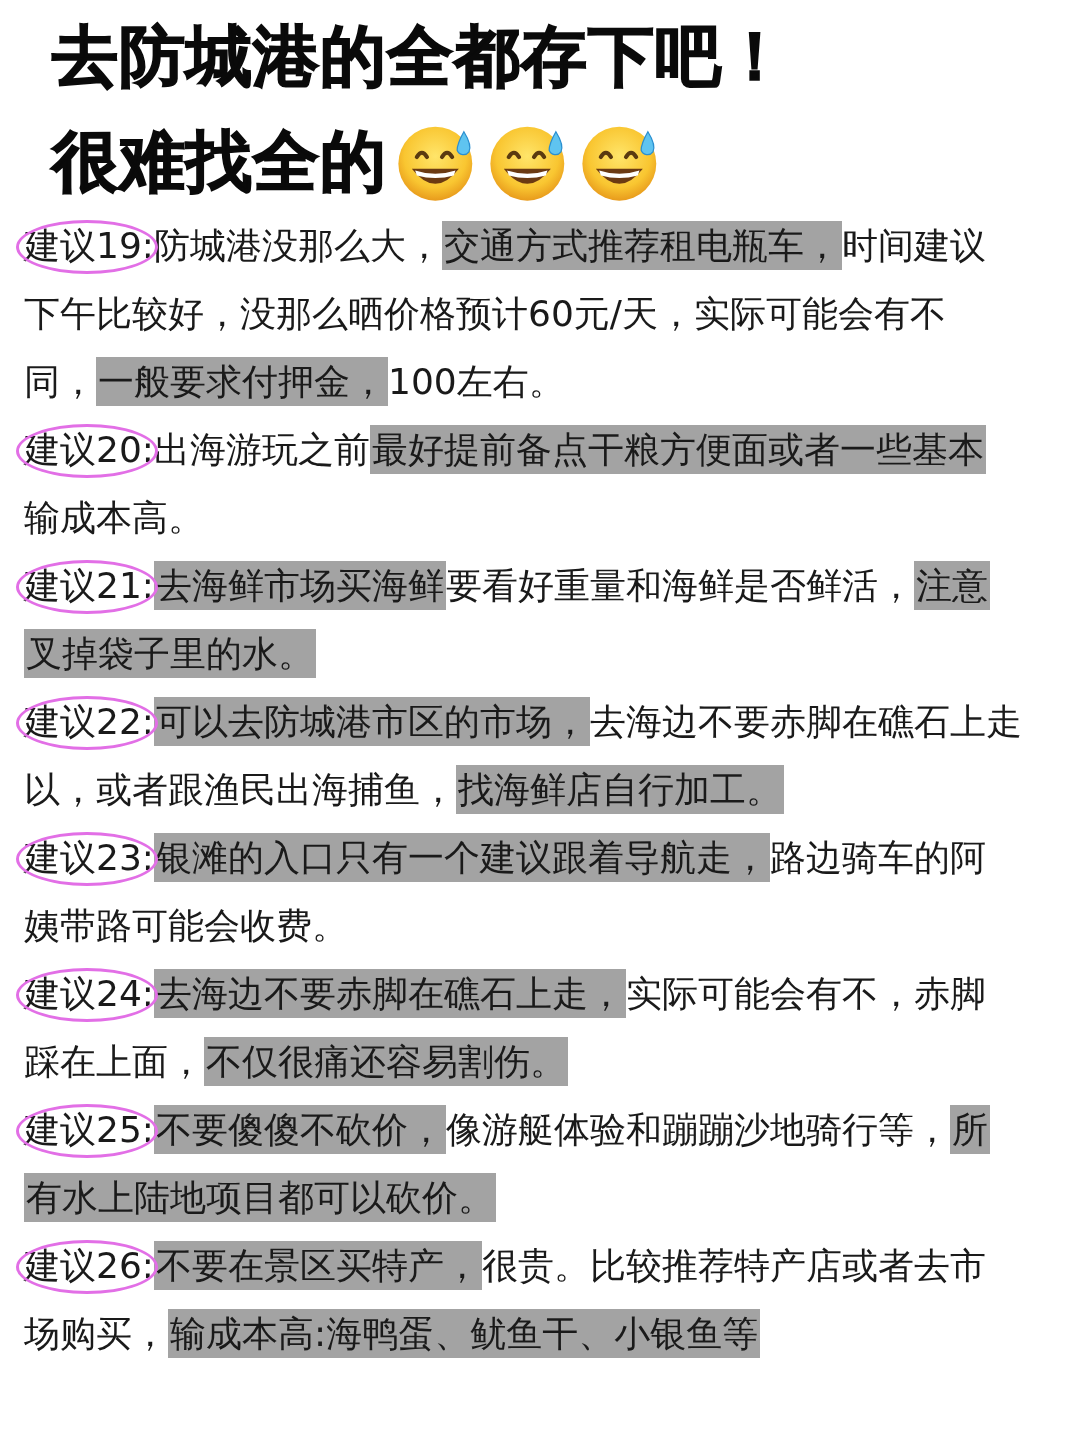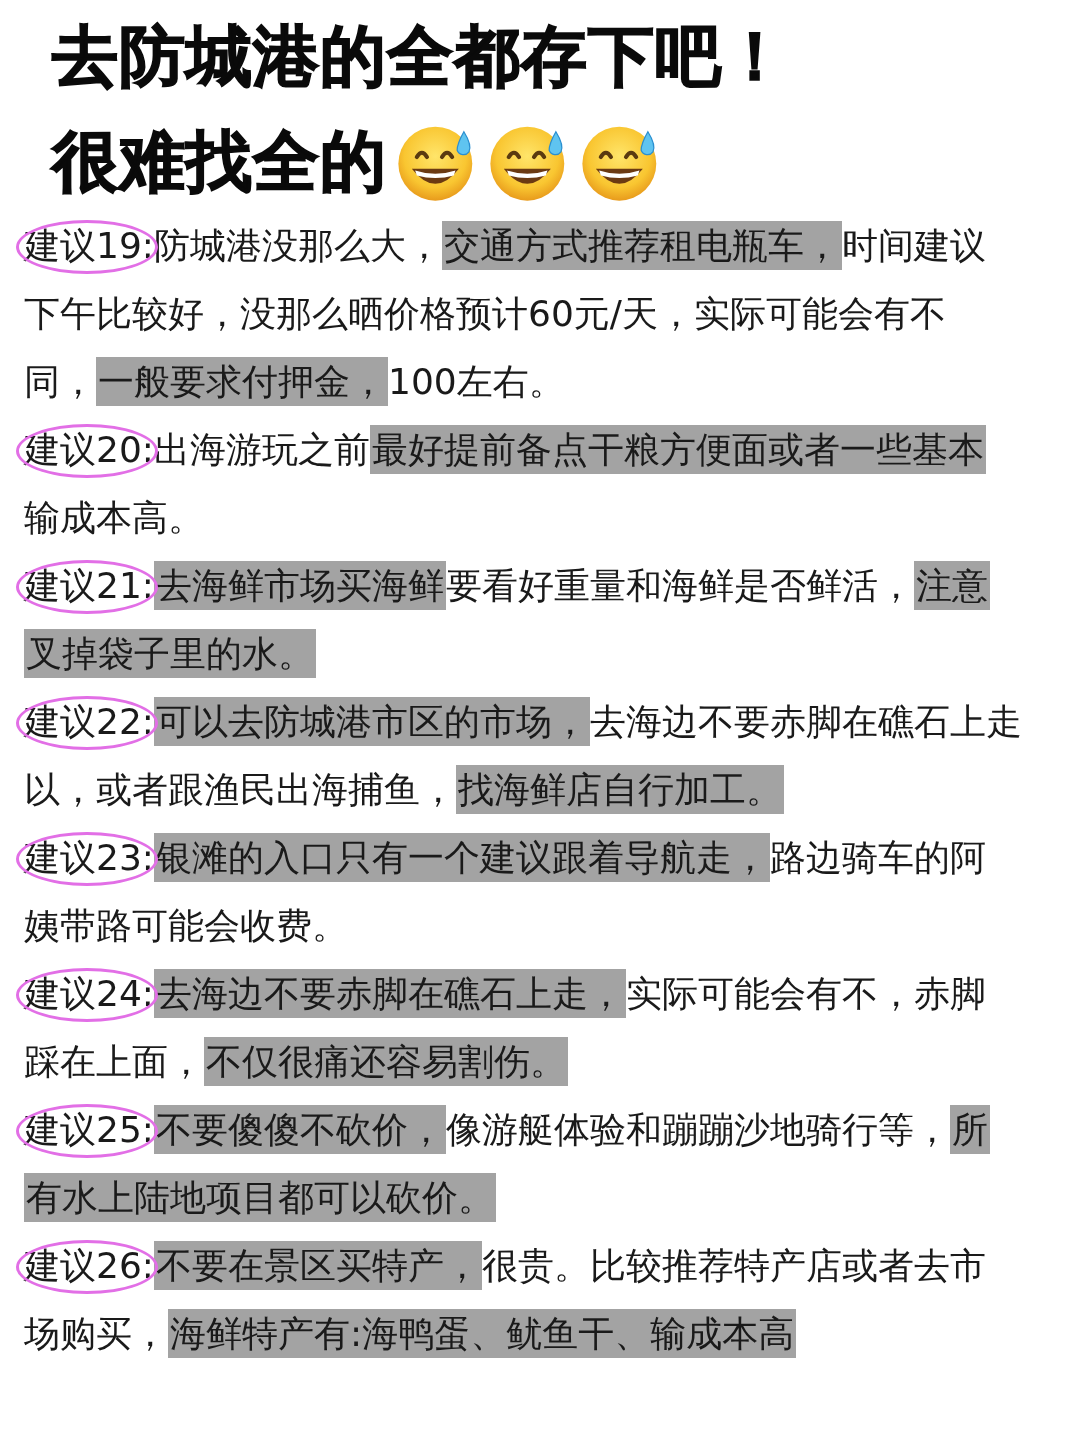--- a/index.html
+++ b/index.html
@@ -81,14 +81,14 @@
     <div class="line"><span class="hl">叉掉袋子里的水。</span></div>
     <div class="line"><span class="tag">建议22:</span><span class="hl">可以去防城港市区的市场，</span><span>去海边不要赤脚在礁石上走</span></div>
     <div class="line"><span>以，或者跟渔民出海捕鱼，</span><span class="hl">找海鲜店自行加工。</span></div>
     <div class="line"><span class="tag">建议23:</span><span class="hl">银滩的入口只有一个建议跟着导航走，</span><span>路边骑车的阿</span></div>
     <div class="line"><span>姨带路可能会收费。</span></div>
     <div class="line"><span class="tag">建议24:</span><span class="hl">去海边不要赤脚在礁石上走，</span><span>实际可能会有不，赤脚</span></div>
     <div class="line"><span>踩在上面，</span><span class="hl">不仅很痛还容易割伤。</span></div>
     <div class="line"><span class="tag">建议25:</span><span class="hl">不要傻傻不砍价，</span><span>像游艇体验和蹦蹦沙地骑行等，</span><span class="hl">所</span></div>
     <div class="line"><span class="hl">有水上陆地项目都可以砍价。</span></div>
     <div class="line"><span class="tag">建议26:</span><span class="hl">不要在景区买特产，</span><span>很贵。比较推荐特产店或者去市</span></div>
-    <div class="line"><span>场购买，</span><span class="hl">海鲜特产有:海鸭蛋、鱿鱼干、输成本高</span></div>
+    <div class="line"><span>场购买，</span><span class="hl">输成本高:海鸭蛋、鱿鱼干、小银鱼等</span></div>
   </div>
 
 </body></html>

